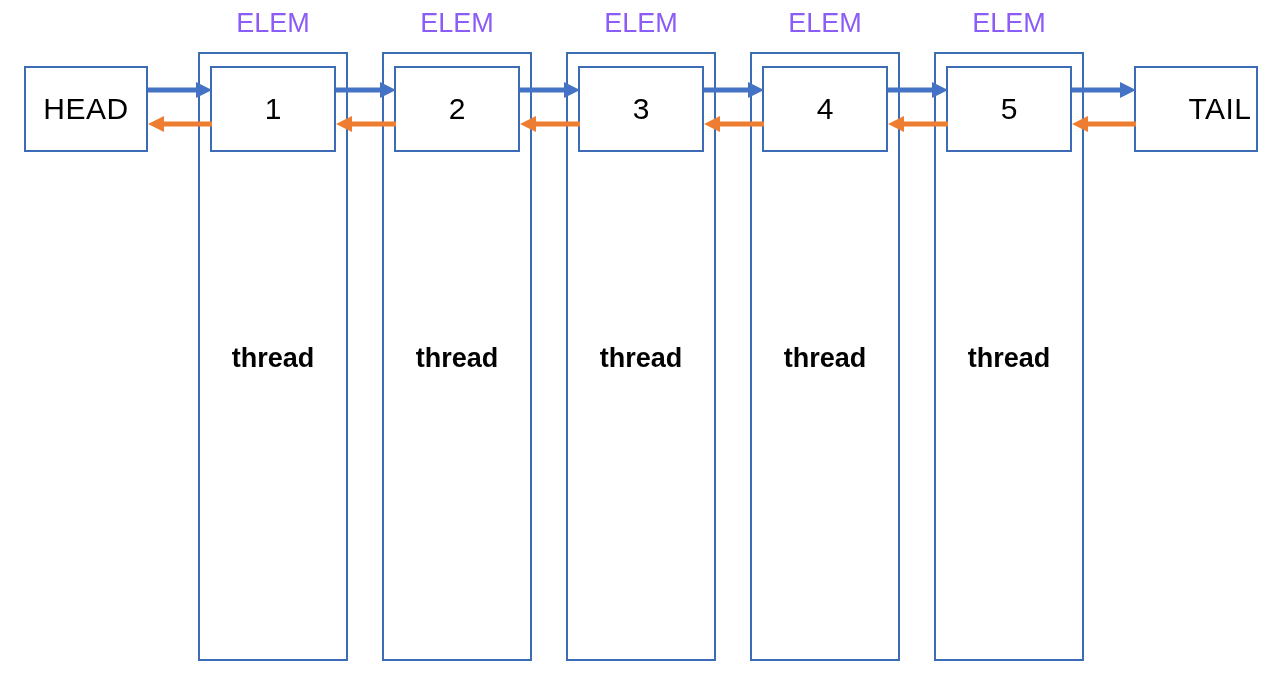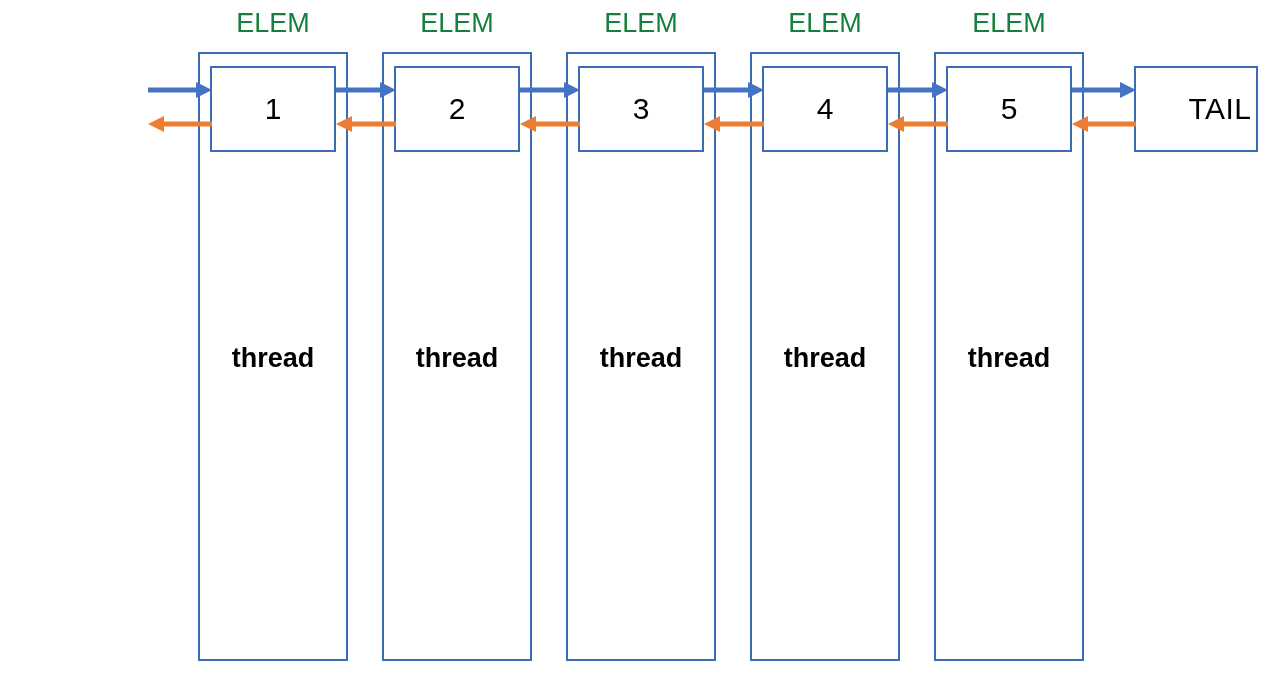--- a/index.html
+++ b/index.html
@@ -38,21 +38,21 @@
     box-sizing: border-box;
     border: 2px solid #3B6CB5;
     background: transparent;
   }
   
   .elem-caption {
     position: absolute;
     text-align: center;
     font-size: 27px;
     line-height: 1;
-    color: #15803d;
+    color: #8b5cf6;
     white-space: nowrap;
   }
   
   .node-box {
     position: absolute;
     box-sizing: border-box;
     border: 2px solid #3B6CB5;
     background: #ffffff;
     display: flex;
     align-items: center;
@@ -77,20 +77,23 @@
     position: absolute;
     z-index: 4;
   }
   .arrow svg { display: block; }
 </style>
 </head>
 <body>
 
 <div id="canvas">
 
+  <div class="term-box" style="left:24px; top:66px; width:124px; height:86px;">
+    <span>HEAD</span>
+  </div>
 
   <div class="elem-caption" style="left:198px; top:10px; width:150px;">ELEM</div>
   <div class="elem-outer" style="left:198px; top:52px; width:150px; height:609px;"></div>
   <div class="node-box" style="left:210px; top:66px; width:126px; height:86px;">
     <span>1</span>
   </div>
   <div class="thread-label" style="left:198px; top:345px; width:150px;">thread</div>
 
   <div class="elem-caption" style="left:382px; top:10px; width:150px;">ELEM</div>
   <div class="elem-outer" style="left:382px; top:52px; width:150px; height:609px;"></div>

